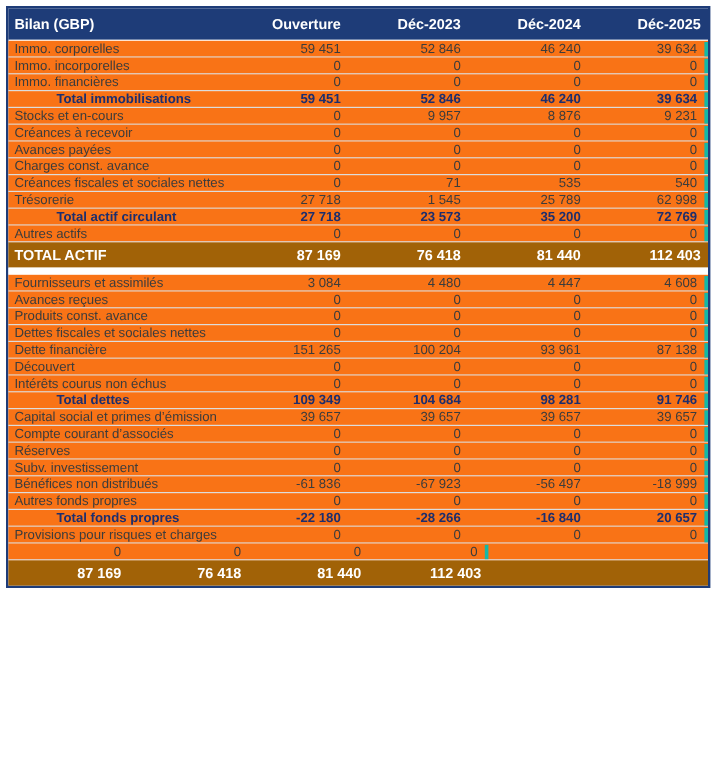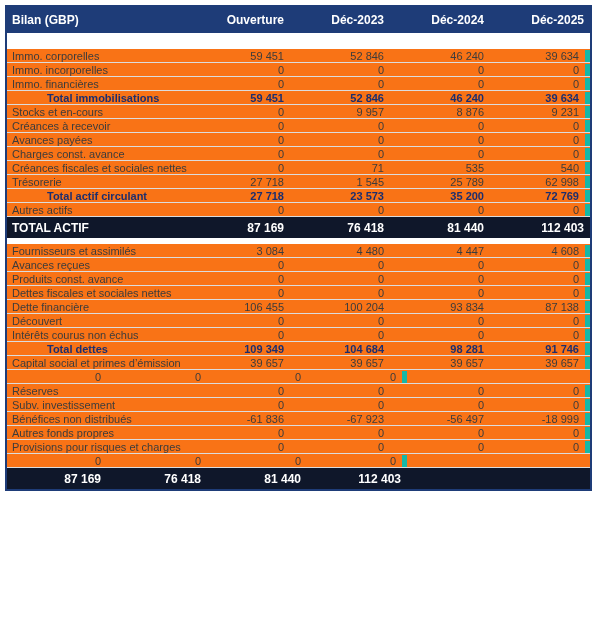--- a/index.html
+++ b/index.html
@@ -36,47 +36,47 @@
     text-align: right;
     padding-right: 6px;
     box-sizing: border-box;
   }
   .header {
     background: #1e3c78;
     color: #ffffff;
     font-weight: bold;
     font-size: 12px;
     height: 26px;
-    margin-bottom: 16px;
+    margin-bottom: 1px;
   }
   .section {
     background: #1896d4;
     color: #ffffff;
     font-weight: bold;
     font-size: 11.5px;
     height: 16px;
   }
   .data {
     height: 14px;
     font-size: 11px;
     color: #3c3c3c;
     border-bottom: 1px solid #dcdcdc;
     box-sizing: border-box;
     background: #f97316;
   }
   .data .num.last {
-    border-right: 5px solid #14b8a6;
+    border-right: 3px solid #14b8a6;
   }
   .data.subtotal {
     font-weight: bold;
     color: #1c2e6e;
     padding-left: 35px;
   }
   .total {
-    background: #0f172a;
+    background: #a16207;
     color: #ffffff;
     font-weight: bold;
     font-size: 12px;
     height: 21px;
   }
   .gap {
     height: 6px;
     background: #ffffff;
   }
 </style>
@@ -207,23 +207,23 @@
       </div>
       <div class="row data">
         <div class="label">Dettes fiscales et sociales nettes</div>
         <div class="num">0</div>
         <div class="num">0</div>
         <div class="num">0</div>
         <div class="num last">0</div>
       </div>
       <div class="row data">
         <div class="label">Dette financière</div>
-        <div class="num">106 455</div>
+        <div class="num">151 265</div>
         <div class="num">100 204</div>
-        <div class="num">93 834</div>
+        <div class="num">93 961</div>
         <div class="num last">87 138</div>
       </div>
       <div class="row data">
         <div class="label">Découvert</div>
         <div class="num">0</div>
         <div class="num">0</div>
         <div class="num">0</div>
         <div class="num last">0</div>
       </div>
       <div class="row data">
@@ -241,20 +241,21 @@
         <div class="num last">91 746</div>
       </div>
       <div class="row data">
         <div class="label">Capital social et primes d’émission</div>
         <div class="num">39 657</div>
         <div class="num">39 657</div>
         <div class="num">39 657</div>
         <div class="num last">39 657</div>
       </div>
       <div class="row data">
+        <div class="label">Compte courant d’associés</div>
         <div class="num">0</div>
         <div class="num">0</div>
         <div class="num">0</div>
         <div class="num last">0</div>
       </div>
       <div class="row data">
         <div class="label">Réserves</div>
         <div class="num">0</div>
         <div class="num">0</div>
         <div class="num">0</div>
@@ -274,20 +275,27 @@
         <div class="num">-56 497</div>
         <div class="num last">-18 999</div>
       </div>
       <div class="row data">
         <div class="label">Autres fonds propres</div>
         <div class="num">0</div>
         <div class="num">0</div>
         <div class="num">0</div>
         <div class="num last">0</div>
       </div>
+      <div class="row data subtotal">
+        <div class="label">Total fonds propres</div>
+        <div class="num">-22 180</div>
+        <div class="num">-28 266</div>
+        <div class="num">-16 840</div>
+        <div class="num last">20 657</div>
+      </div>
       <div class="row data">
         <div class="label">Provisions pour risques et charges</div>
         <div class="num">0</div>
         <div class="num">0</div>
         <div class="num">0</div>
         <div class="num last">0</div>
       </div>
       <div class="row data">
         <div class="num">0</div>
         <div class="num">0</div>

